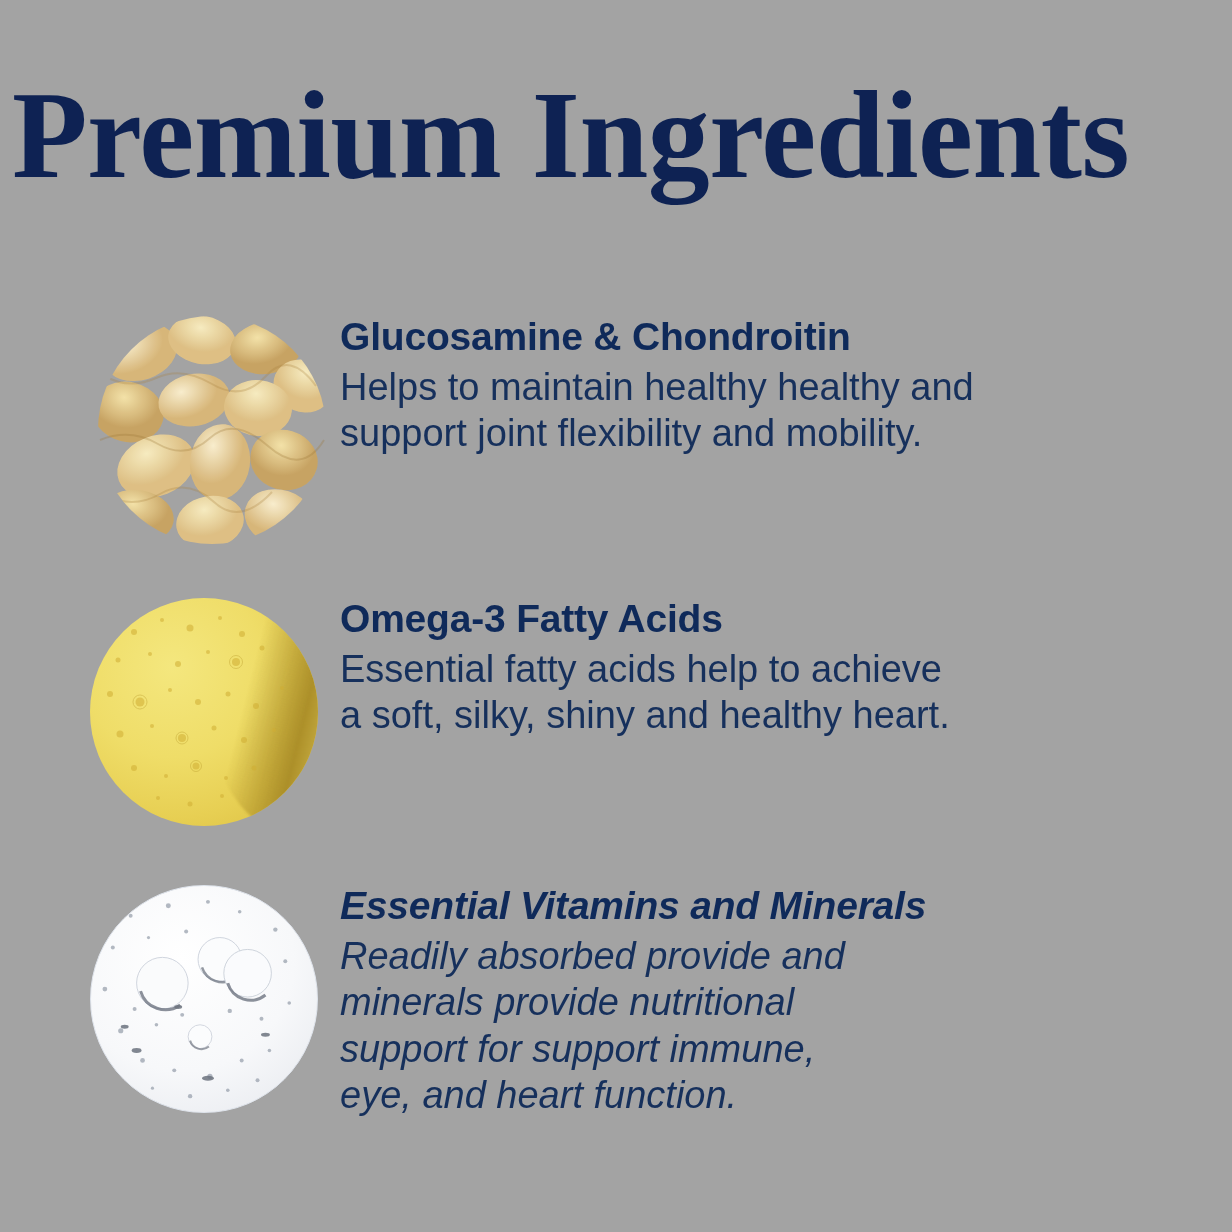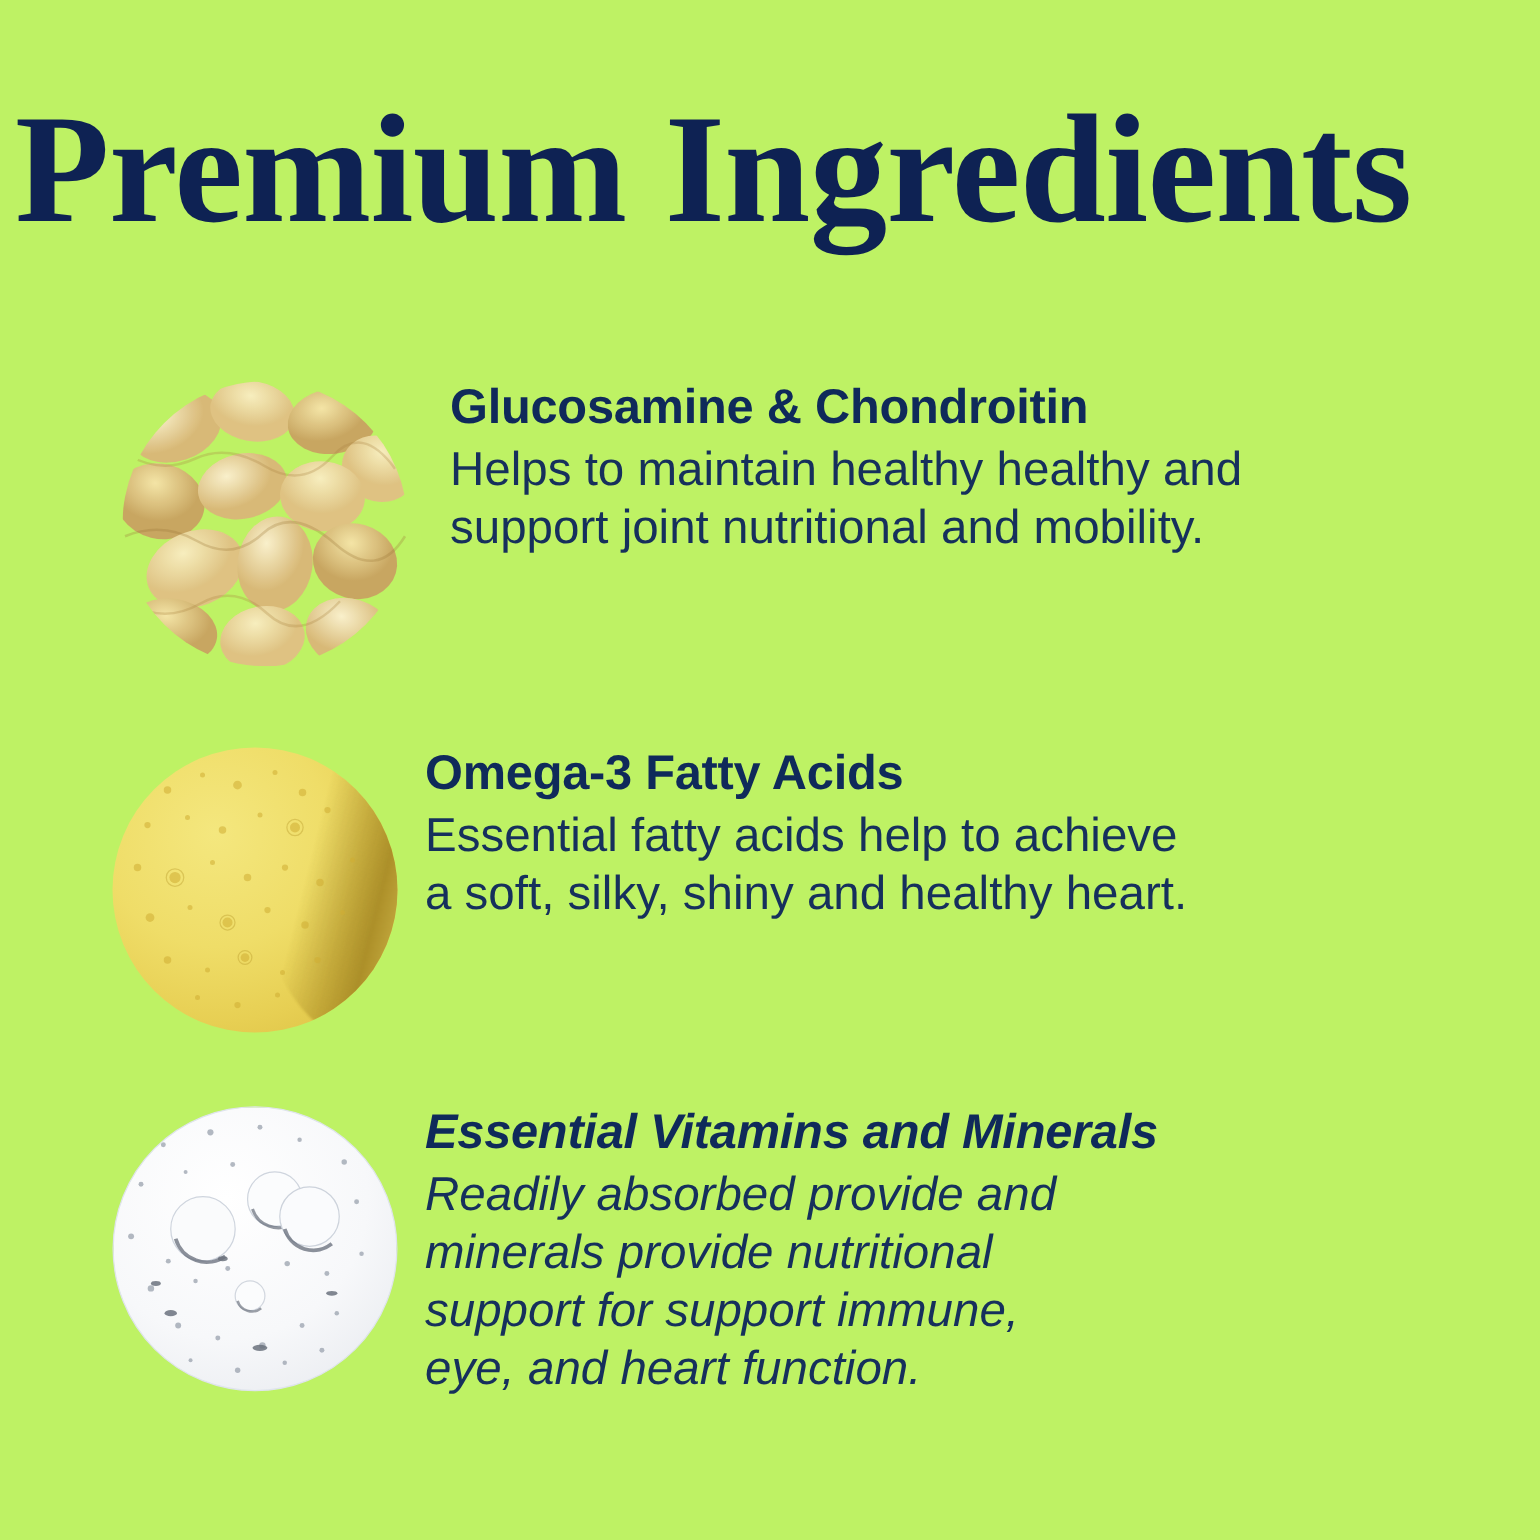--- a/index.html
+++ b/index.html
@@ -6,21 +6,21 @@
   * { margin:0; padding:0; box-sizing:border-box; }
   html, body {
     width:1232px; height:1232px;
     background:#eff2fb;
     font-family:"Liberation Sans", sans-serif;
     overflow:hidden;
   }
   .page {
     position:relative;
     width:1232px; height:1232px;
-    background:#bef264;
+    background:#a3a3a3;
   }
 
   
   .title {
     position:absolute;
     left:12px; top:74px;
     width:1212px;
     font-family:"Liberation Serif", "DejaVu Serif", serif;
     font-weight:700;
     font-size:124px;
@@ -32,21 +32,21 @@
     transform-origin:left top;
   }
 
   
   .row {
     position:absolute;
     display:flex;
     align-items:flex-start;
     left:0; width:1232px;
   }
-  #row-0 { top:305px;gap:20px; }
+  #row-0 { top:316px; }
   #row-1 { top:598px; }
   #row-2 { top:885px;font-style:italic; }
 
   .thumb-wrap {
     position:relative;
     width:340px;
     flex:0 0 340px;
     display:flex;
     justify-content:flex-start;
   }
@@ -174,21 +174,21 @@
             <path d="M2 124 q30 -12 58 4 t52 -6 t58 8 t56 -6" stroke="#9c7637" stroke-width="2" fill="none"></path>
             <path d="M6 178 q28 16 56 0 t54 8 t58 -10" stroke="#a8803f" stroke-width="2" fill="none"></path>
           </g>
         </svg>
       </div>
     </div>
     <div class="copy">
       <div class="ing-title">Glucosamine &amp; Chondroitin</div>
       <div class="ing-desc">
         <span class="ln">Helps to maintain healthy healthy and</span>
-        <span class="ln">support joint nutritional and mobility.</span>
+        <span class="ln">support joint flexibility and mobility.</span>
       </div>
     </div>
   </div>
 
   <div class="row" id="row-1">
     <div class="thumb-wrap">
       <div class="thumb oil">
         <div class="oil-crescent"></div>
         <svg style="position:absolute;inset:0" viewBox="0 0 228 228">
           <g fill="#cfae34" opacity="0.55">

